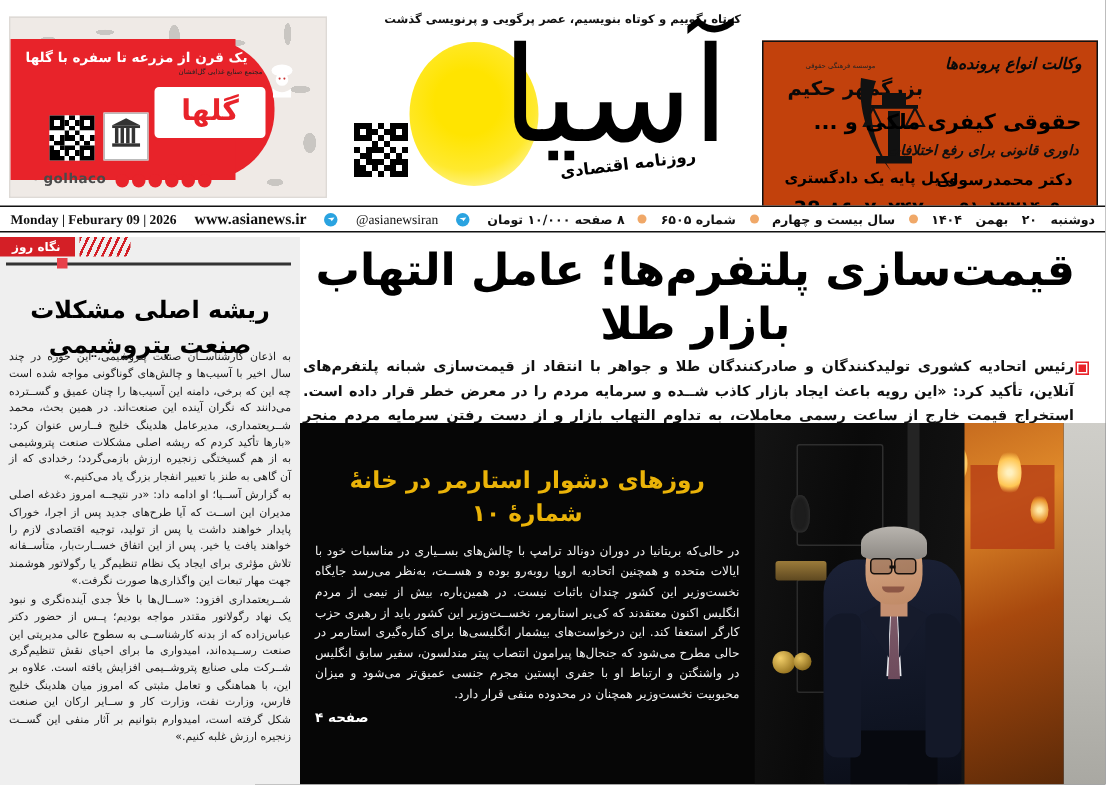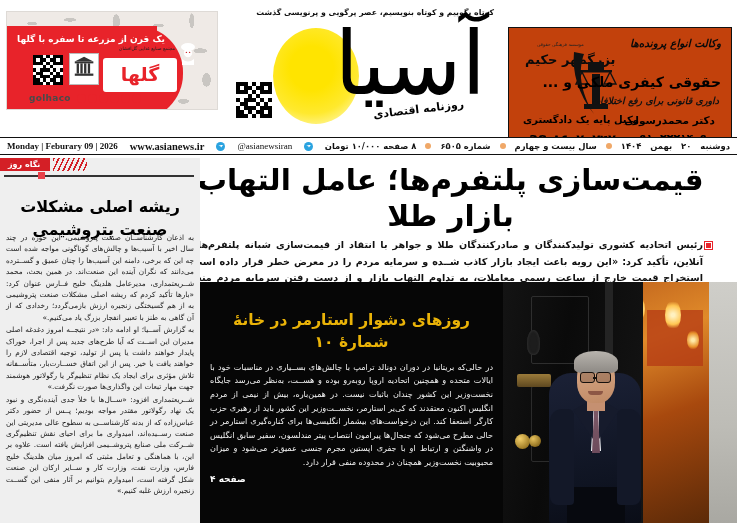--- a/index.html
+++ b/index.html
@@ -173,21 +173,21 @@
     width: 36px;
     height: 36px;
   }
 
   
   .ad-golha {
     position: absolute;
     top: 11px;
     left: 6px;
     width: 212px;
-    height: 99px;
+    height: 121px;
     background: #efeae6;
     border: 1px solid #dedad6;
     box-sizing: border-box;
     overflow: hidden;
   }
   .golha-leafbg {
     position: absolute;
     inset: 0;
     background:
       radial-gradient(ellipse 8px 3px at 12% 12%, #c9c6c2 60%, transparent 62%),
@@ -372,21 +372,21 @@
     top: 3px; left: 2px;
     width: 5px; height: 3px;
     background: #fff;
     clip-path: polygon(0 40%, 100% 0, 55% 100%, 42% 62%);
   }
 
   
   .lead {
     position: absolute;
     top: 158px;
-    right: 17px;
+    right: 4px;
     width: 537px;
     padding: 0 8px 0 6px;
     box-sizing: border-box;
   }
   .lead-headline {
     font-size: 29.5px;
     font-weight: bold;
     color: #000;
     text-align: center;
     line-height: 36px;

